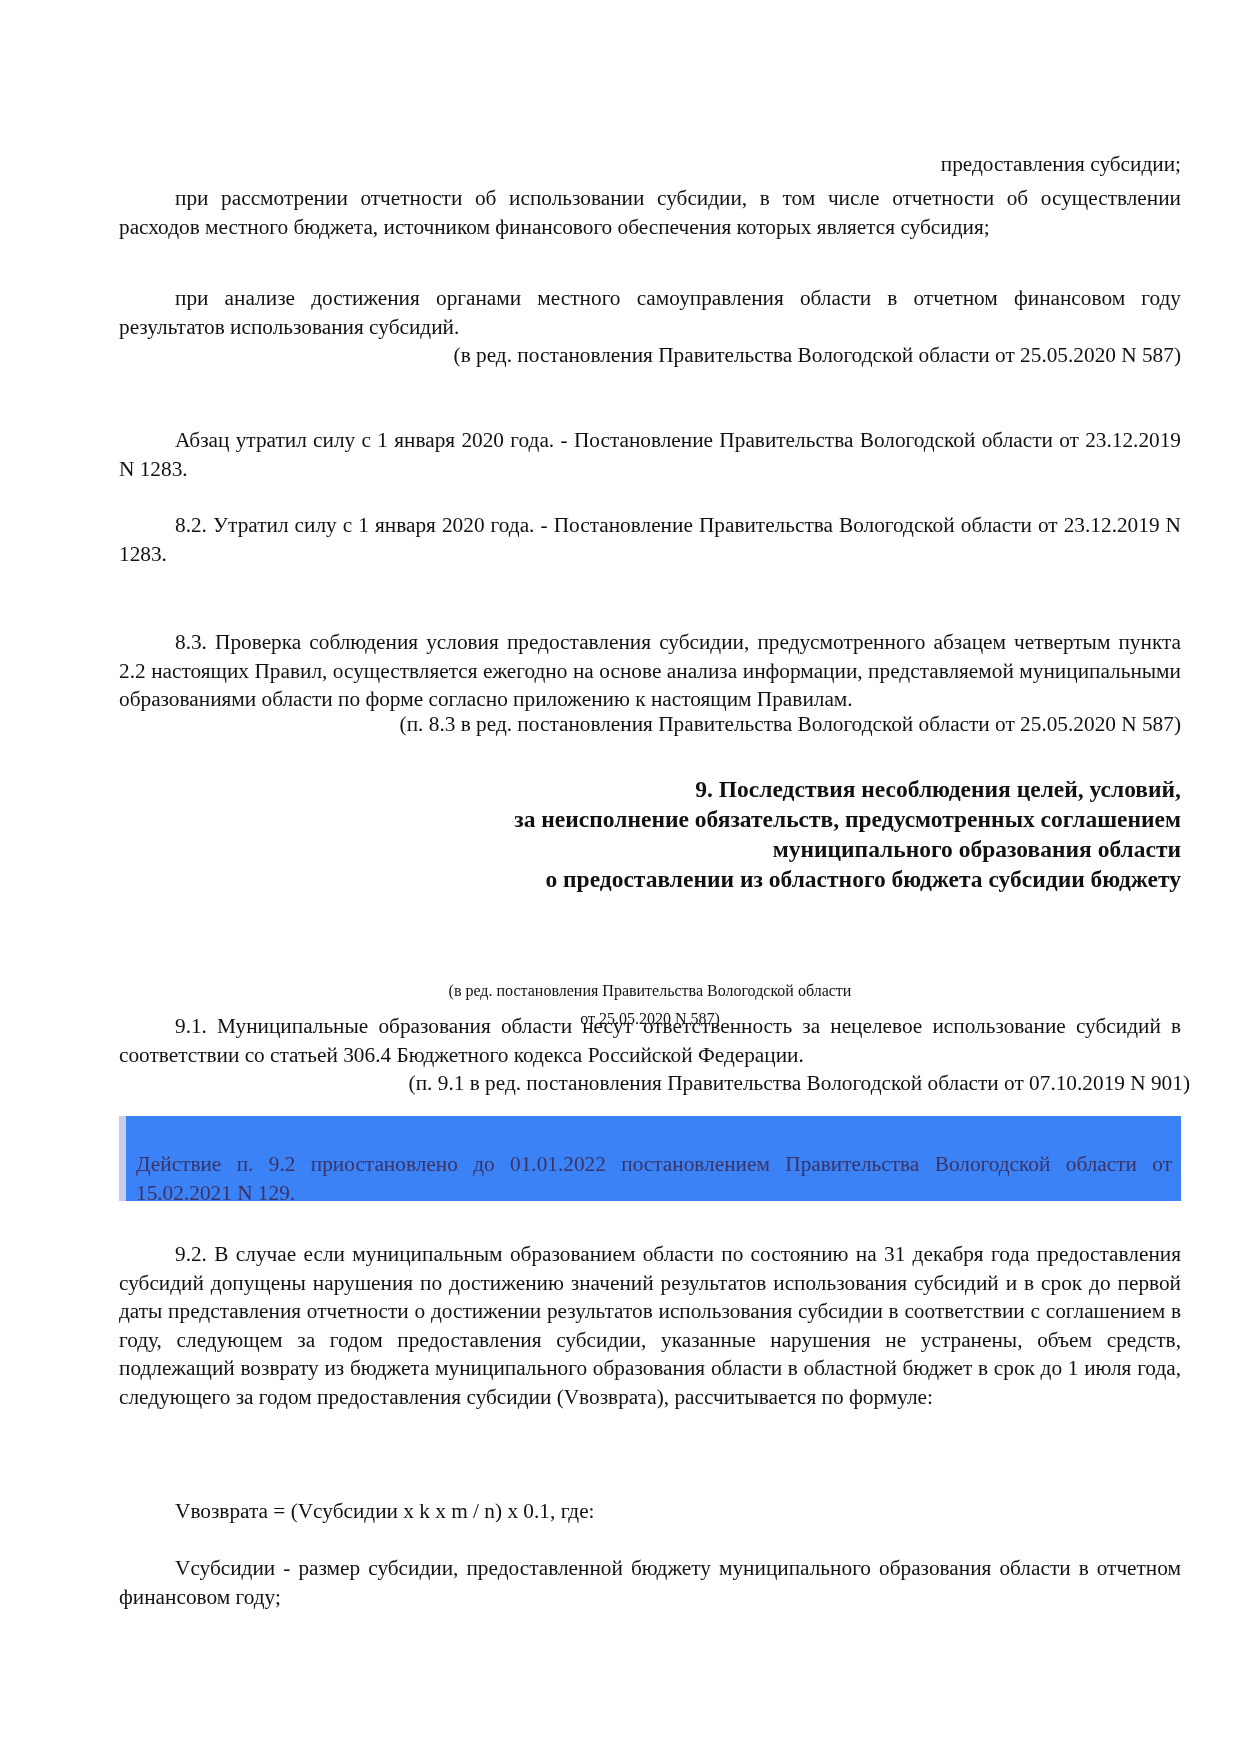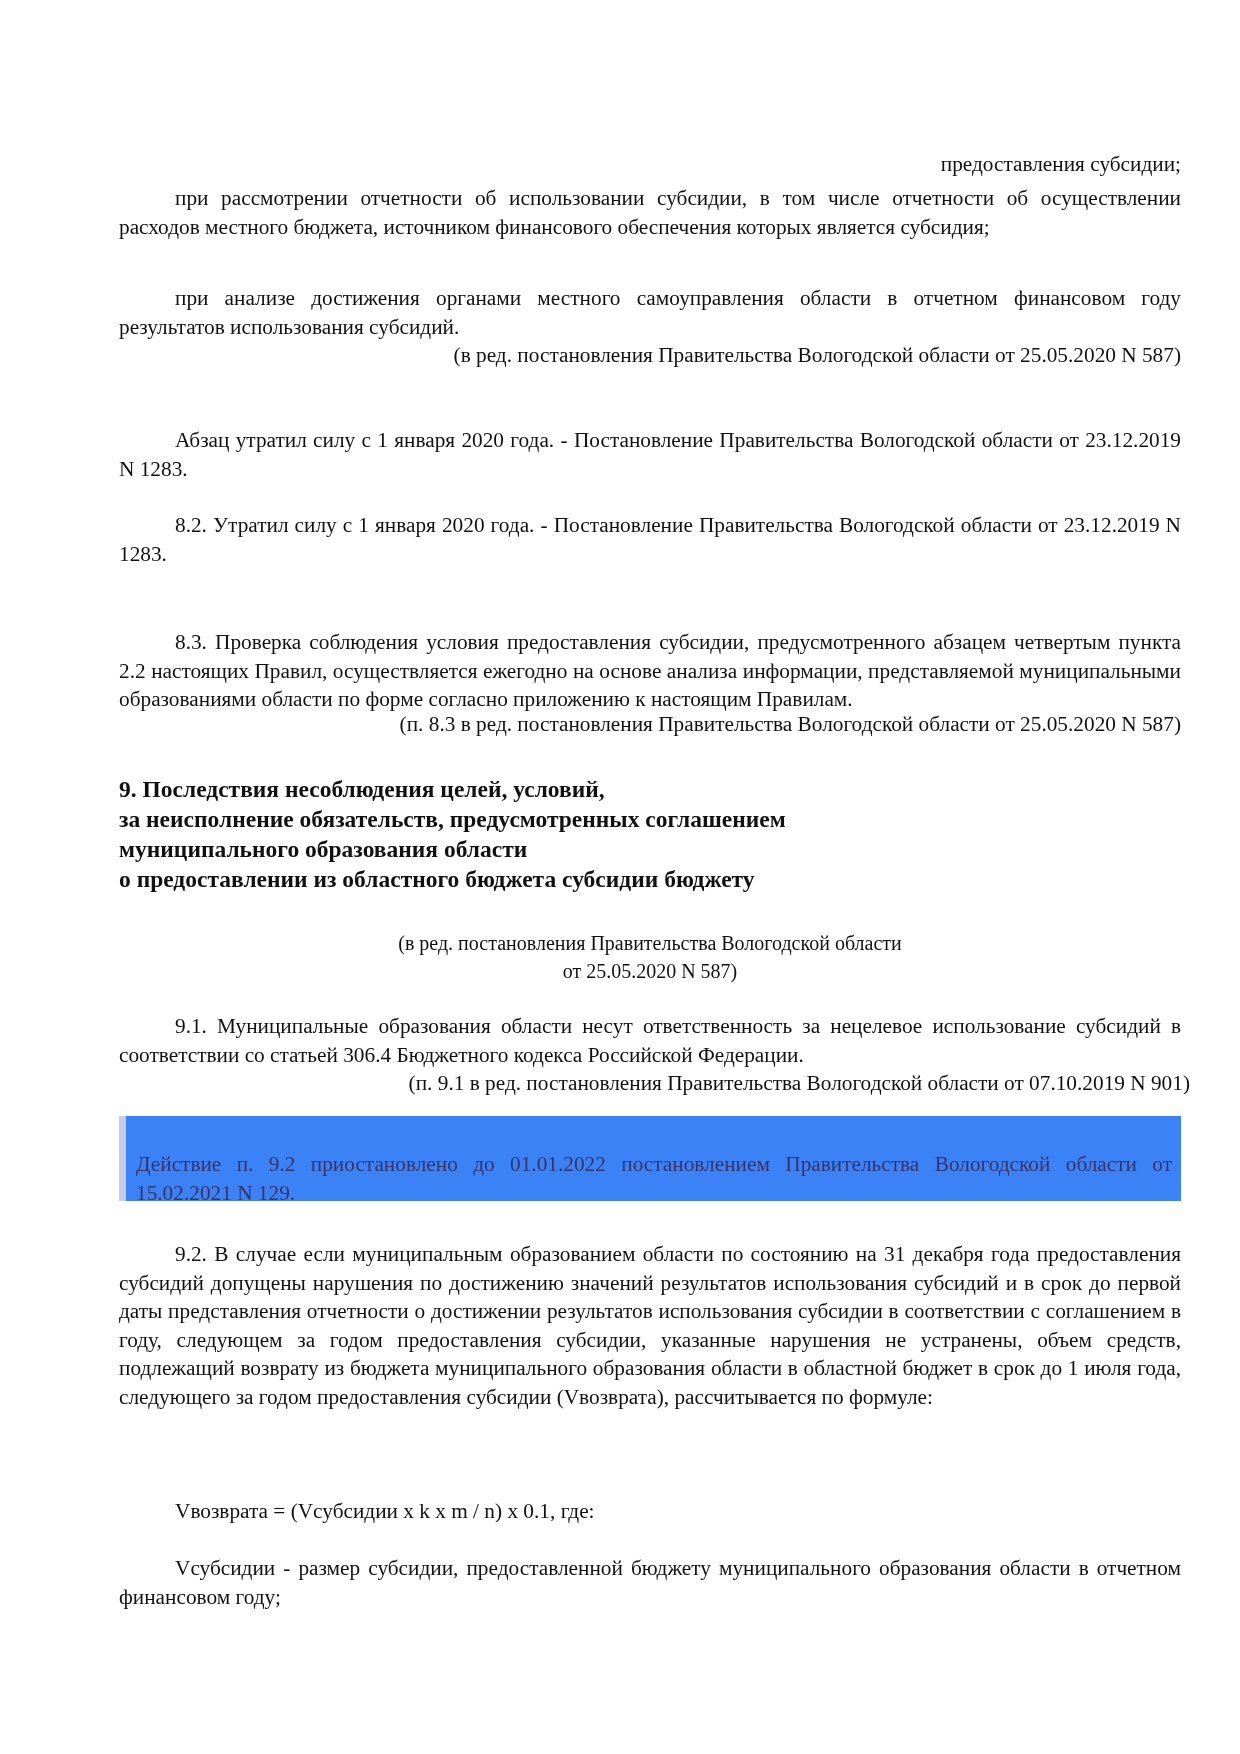--- a/index.html
+++ b/index.html
@@ -3,24 +3,24 @@
 <meta charset="utf-8">
 <style>
   html, body { margin:0; padding:0; background:#ffffff; }
   body { width:1240px; height:1754px; position:relative; overflow:hidden;
          font-family:"Liberation Serif", "DejaVu Serif", serif; color:#111; }
   .page { position:absolute; left:119px; top:0; width:1062px; }
   .p { position:absolute; left:0; width:1062px; font-size:21.3px; line-height:28.5px;
        text-align:justify; margin:0; }
   .indent { text-indent:56px; }
   .left { text-align:right; }
-  .heading { position:absolute; left:0; width:1062px; text-align:left; font-weight:bold;
+  .heading { position:absolute; left:0; width:1062px; text-align:right; font-weight:bold;
              font-size:23.5px; line-height:30px; }
   .heading-sub { position:absolute; left:0; width:1062px; text-align:center;
-                 font-size:20px; line-height:28px; }
+                 font-size:16px; line-height:28px;margin-top:48px; }
   .note { position:absolute; left:0; top:1116px; width:1062px; height:85px;
           background:#3b82f6; border-left:7px solid #c8cbe8; box-sizing:border-box; }
   .note-text { position:absolute; left:10px; top:13px; width:1036px; font-size:21.3px;
                line-height:28.5px; text-align:justify; color:#3b3366; text-indent:0; }
   .block { display:block; }
 </style>
 </head>
 <body>
 
 <div class="page">

